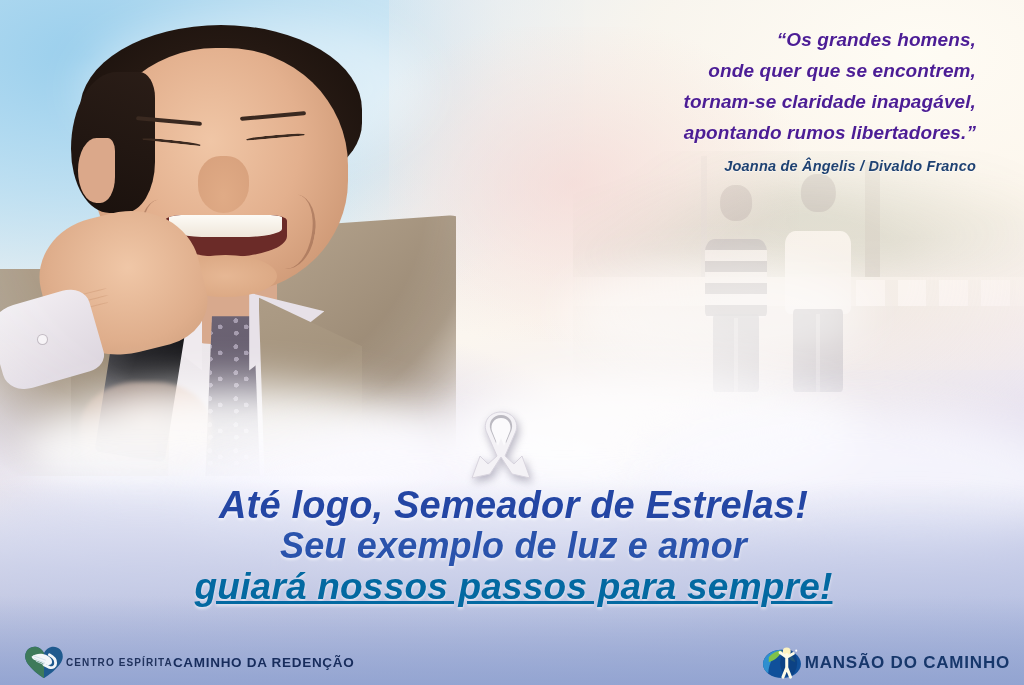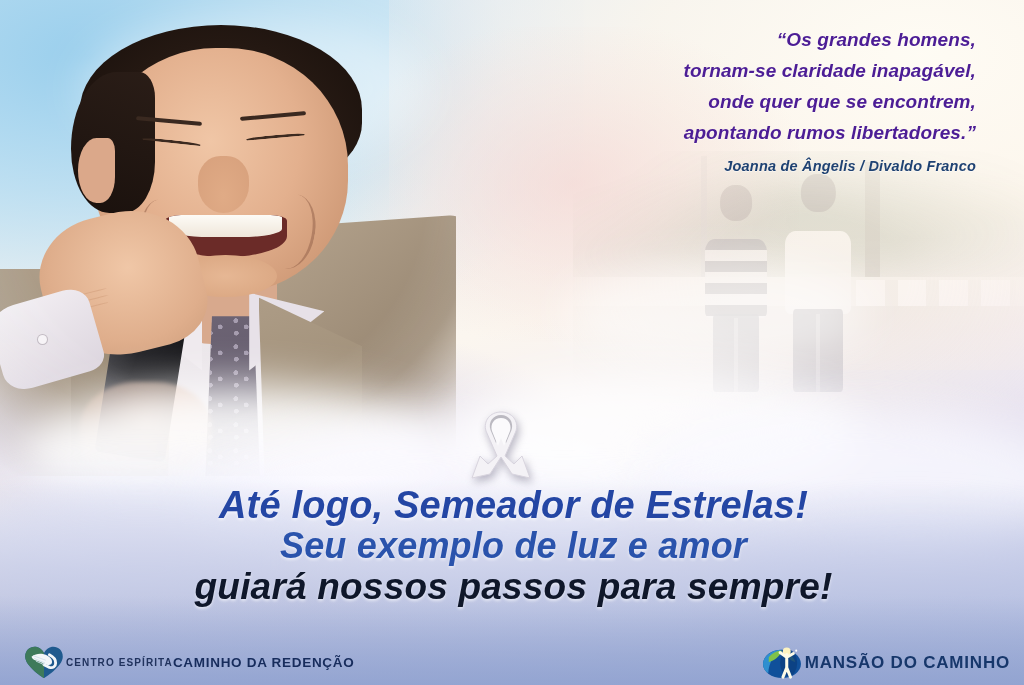--- a/index.html
+++ b/index.html
@@ -192,21 +192,21 @@
 
   
   .headline{ position:absolute; left:3px; right:0; top:484px; text-align:center; }
   .hl{
     font-style:italic; font-weight:bold;
     letter-spacing:.2px;
     text-shadow:0 2px 3px rgba(255,255,255,.55);
   }
   .hl1{ font-size:38px; line-height:42px; color:#2446a4; }
   .hl2{ font-size:36px; line-height:40px; color:#2a53ac; }
-  .hl3{ font-size:37px; line-height:41px; color:#0f172a; }
+  .hl3{ font-size:37px; line-height:41px; color:#0369a1;text-decoration:underline; }
 
   
   .logo{ position:absolute; bottom:4px; display:flex; flex-direction:row; align-items:center; }
   .logo-left{ left:22px; }
   .logo-right{ right:14px; }
   .logo-mark{ width:44px; height:34px; margin-bottom:2px; }
   .logo-mark-r{ width:46px; height:36px; margin-bottom:1px; }
   .logo-t1{ font-size:10px; font-weight:bold; color:#21335e; letter-spacing:1.1px; line-height:12px; }
   .logo-t2{ font-size:13.5px; font-weight:bold; color:#172c5c; letter-spacing:.7px; line-height:16px; white-space:nowrap; }
   .logo-r-t{ font-size:17px; font-weight:bold; color:#17376b; letter-spacing:.8px; line-height:16px; white-space:nowrap; }
@@ -286,22 +286,22 @@
   <div class="cloud c3"></div>
   <div class="cloud c4"></div>
   <div class="cloud c5"></div>
   <div class="cloud c6"></div>
   <div class="cloud c9"></div>
   <div class="bg-bottom"></div>
   <div class="bg-bottom2"></div>
 
   <div class="quote">
     <div class="quote-line">“Os grandes homens,</div>
+    <div class="quote-line">onde quer que se encontrem,</div>
     <div class="quote-line">tornam-se claridade inapagável,</div>
-    <div class="quote-line">onde quer que se encontrem,</div>
     <div class="quote-line">apontando rumos libertadores.”</div>
     <div class="quote-attrib">Joanna de Ângelis / Divaldo Franco</div>
   </div>
 
   <svg class="ribbon" viewBox="0 0 66 78">
     <path d="M33 8 C22 8 15 17 18 27 L29 52 L20 60 L12 52 L4 74 L22 70 L33 53 L44 70 L62 74 L54 52 L46 60 L37 52 L48 27 C51 17 44 8 33 8 Z" fill="#f4f2f6" stroke="#d8d4de" stroke-width="1"></path>
     <path d="M33 11 C25 11 20 18 22.5 26 L28 39 L33 29 L38 39 L43.5 26 C46 18 41 11 33 11 Z" fill="#8d8a95" opacity=".55"></path>
     <path d="M33 14 C26 14 22 20 24 27 L30 42 L33 34 L36 42 L42 27 C44 20 40 14 33 14 Z" fill="#fbfafc"></path>
   </svg>
 

